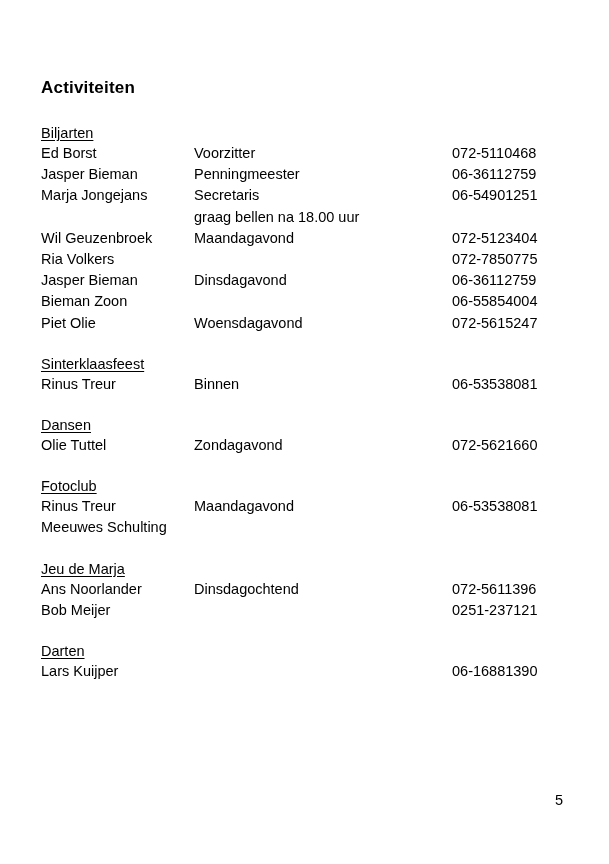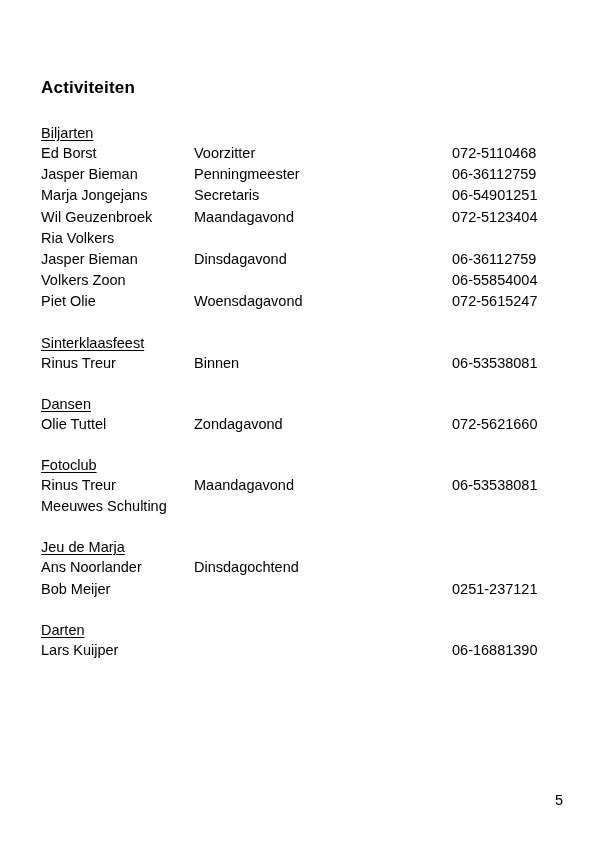--- a/index.html
+++ b/index.html
@@ -97,35 +97,41 @@
         <span class="col-name">Jasper Bieman</span>
         <span class="col-role">Penningmeester</span>
         <span class="col-phone">06-36112759</span>
       </div>
       <div class="row">
         <span class="col-name">Marja Jongejans</span>
         <span class="col-role">Secretaris</span>
         <span class="col-phone">06-54901251</span>
       </div>
       <div class="row">
+        <span class="col-name"></span>
+        <span class="col-role">graag bellen na 18.00 uur</span>
+        <span class="col-phone"></span>
+      </div>
+      <div class="row">
         <span class="col-name">Wil Geuzenbroek</span>
         <span class="col-role">Maandagavond</span>
         <span class="col-phone">072-5123404</span>
       </div>
       <div class="row">
         <span class="col-name">Ria Volkers</span>
         <span class="col-role"></span>
+        <span class="col-phone">072-7850775</span>
       </div>
       <div class="row">
         <span class="col-name">Jasper Bieman</span>
         <span class="col-role">Dinsdagavond</span>
         <span class="col-phone">06-36112759</span>
       </div>
       <div class="row">
-        <span class="col-name">Volkers Zoon</span>
+        <span class="col-name">Bieman Zoon</span>
         <span class="col-role"></span>
         <span class="col-phone">06-55854004</span>
       </div>
       <div class="row">
         <span class="col-name">Piet Olie</span>
         <span class="col-role">Woensdagavond</span>
         <span class="col-phone">072-5615247</span>
       </div>
     </div>
   </div>
@@ -175,20 +181,21 @@
   </div>
 
   <div class="gap"></div>
 
   <div class="section">
     <div class="section-heading">Jeu de Marja</div>
     <div class="rows">
       <div class="row">
         <span class="col-name">Ans Noorlander</span>
         <span class="col-role">Dinsdagochtend</span>
+        <span class="col-phone">072-5611396</span>
       </div>
       <div class="row">
         <span class="col-name">Bob Meijer</span>
         <span class="col-role"></span>
         <span class="col-phone">0251-237121</span>
       </div>
     </div>
   </div>
 
   <div class="gap"></div>

